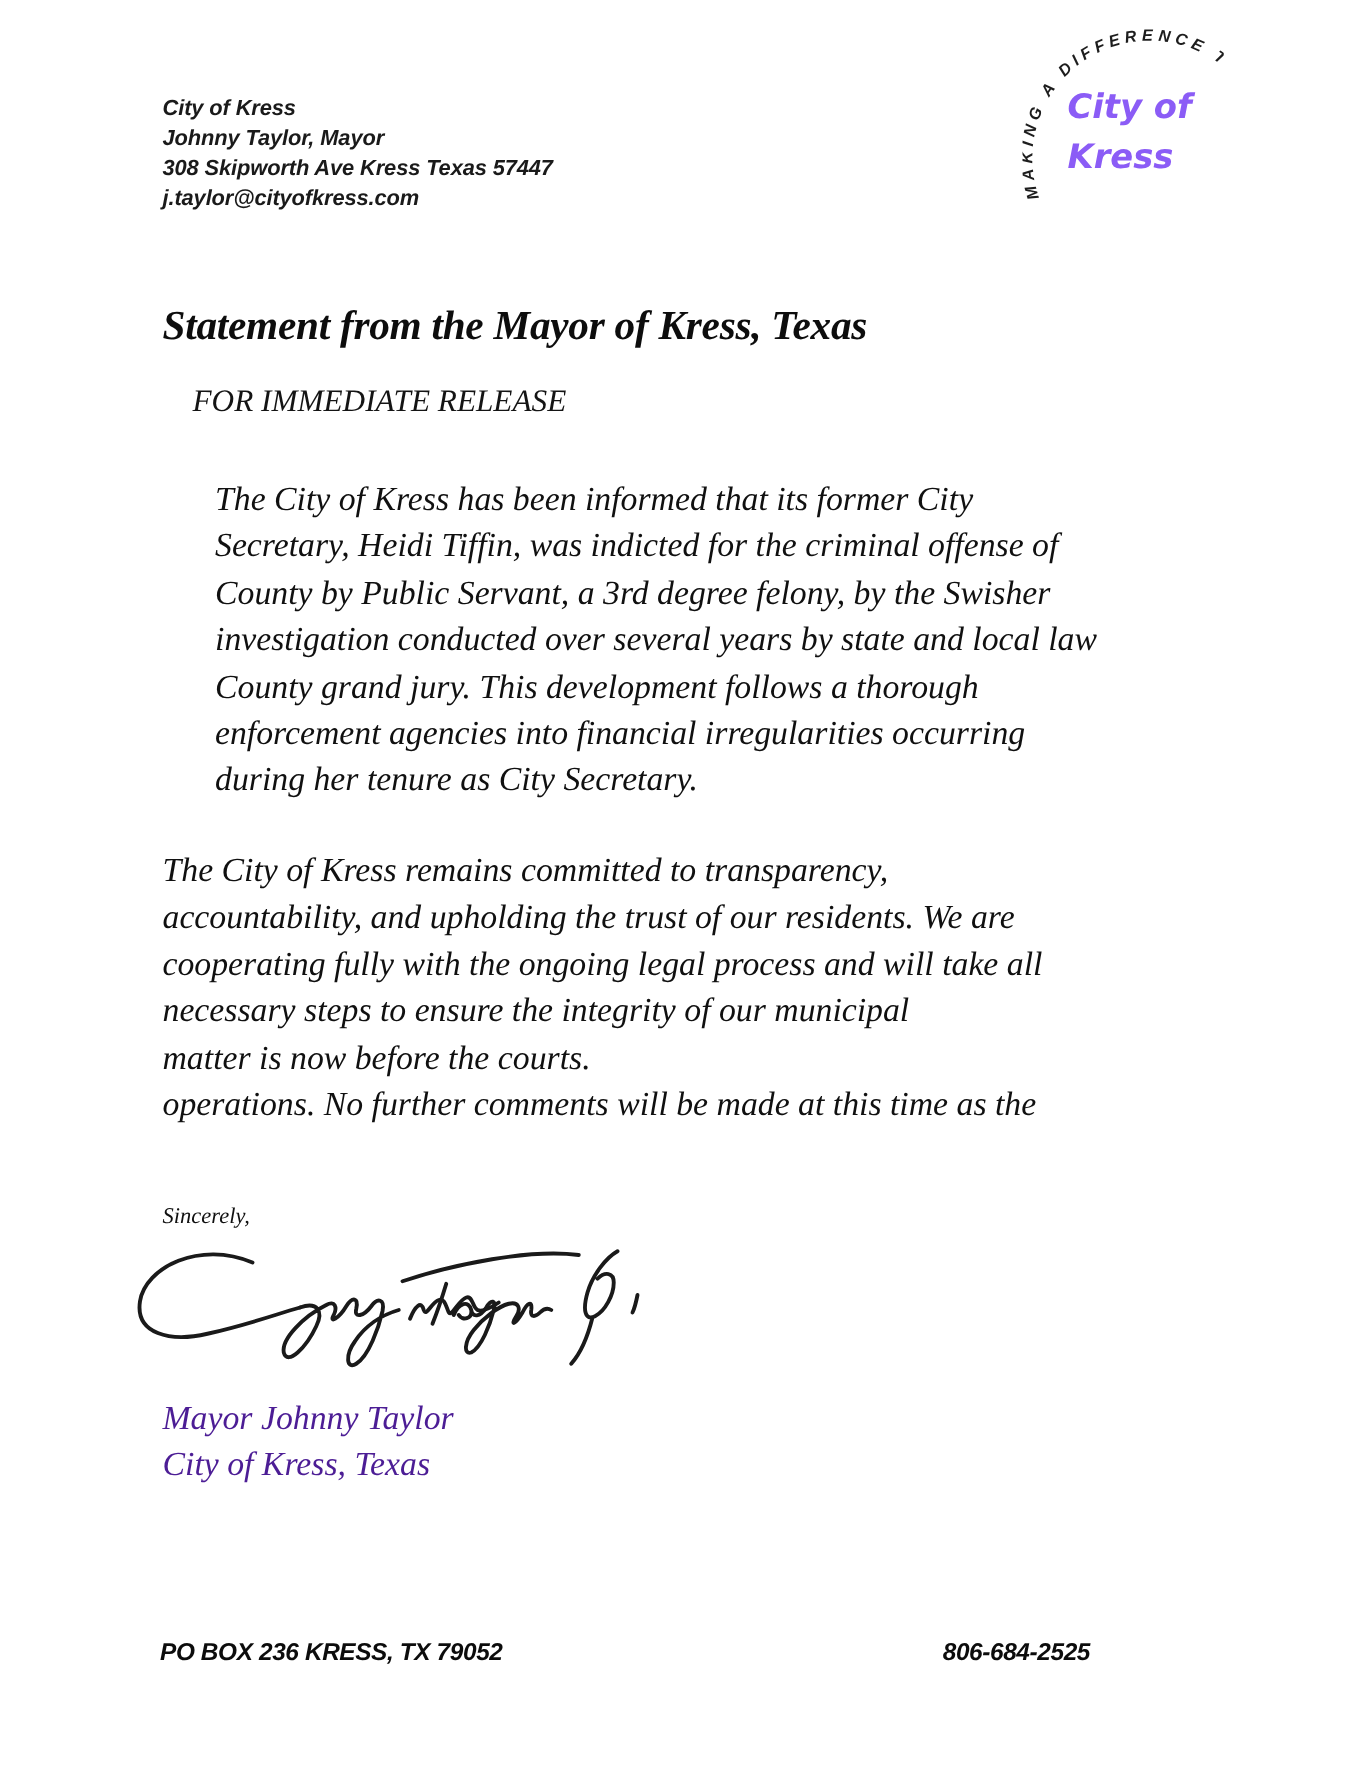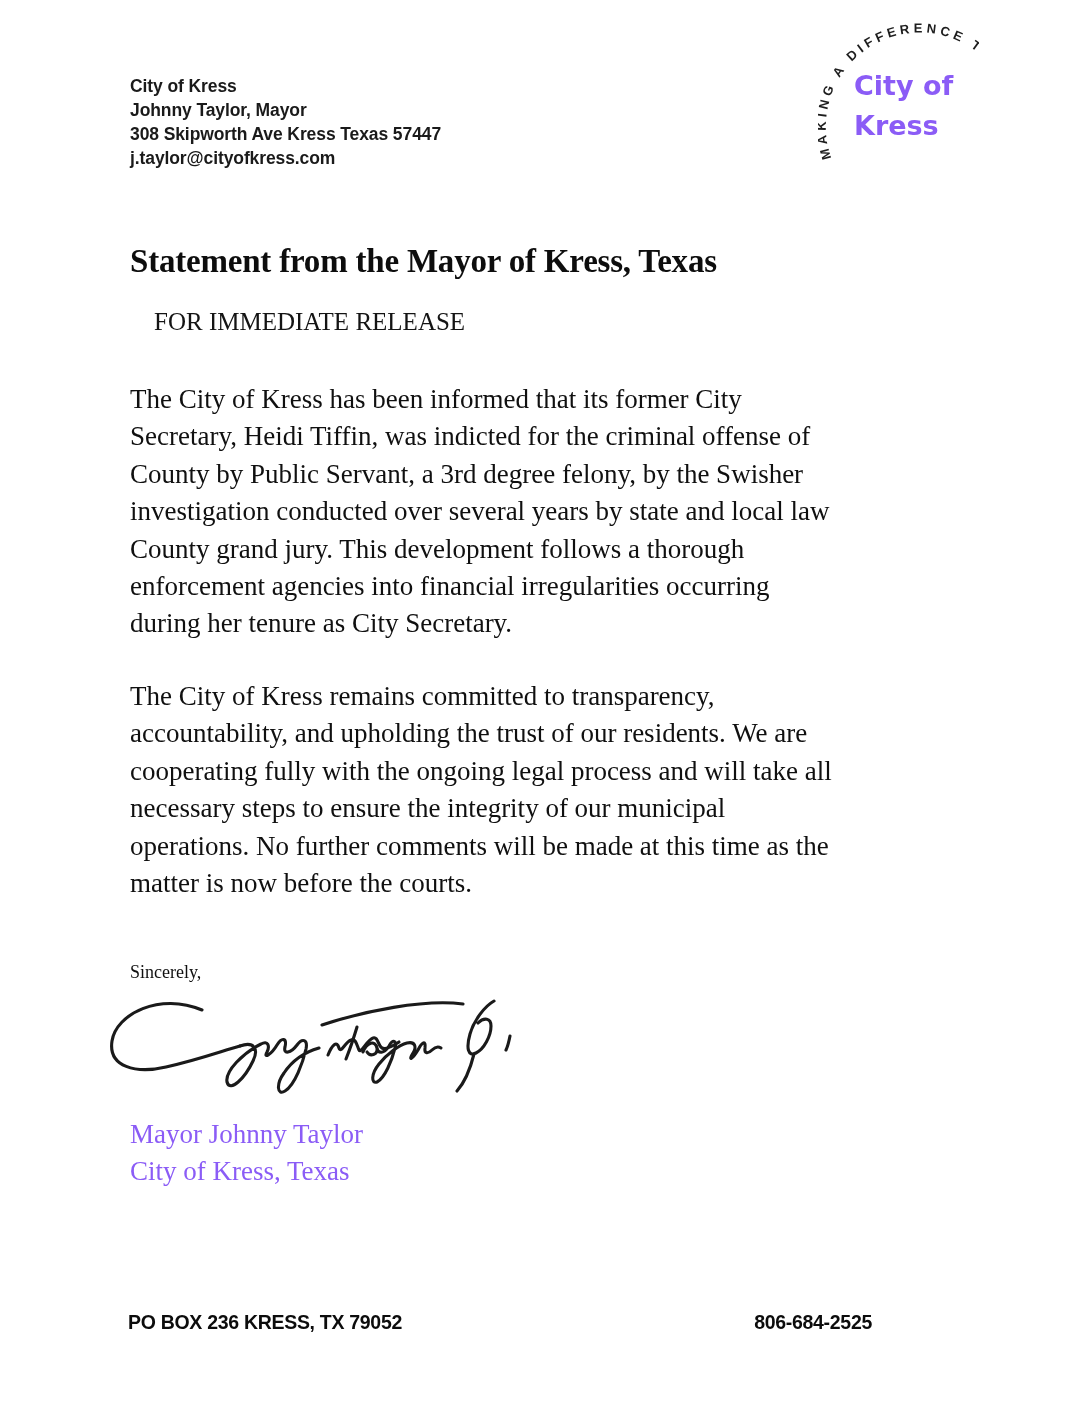--- a/index.html
+++ b/index.html
@@ -8,20 +8,21 @@
     background: #ffffff;
   }
   .page {
     position: relative;
     width: 979px;
     height: 1412px;
     background: #ffffff;
     overflow: hidden;
     font-family: "Liberation Serif", serif;
     color: #111111;
+    font-style: italic;
   }
   
   .sender {
     position: absolute;
     left: 130px;
     top: 74px;
     font-family: "Liberation Sans", sans-serif;
     font-weight: bold;
     font-size: 17.5px;
     line-height: 24px;
@@ -73,41 +74,41 @@
   }
   .para {
     position: absolute;
     left: 130px;
     margin: 0;
     font-size: 27px;
     line-height: 37.4px;
     color: #101010;
   }
   .para .line { white-space: nowrap; }
-  .para1 { top: 381px; }
+  .para1 { top: 381px; margin-left: 42px; }
   .para2 { top: 678px; }
   .sincerely {
     position: absolute;
     left: 130px;
     top: 962px;
     font-size: 18px;
     color: #101010;
   }
   .signature {
     position: absolute;
     left: 106px;
     top: 994px;
   }
   .signoff {
     position: absolute;
     left: 130px;
     top: 1116px;
     font-size: 27px;
     line-height: 36.5px;
-    color: #8b5cf6;
+    color: #4c1d95;
   }
   
   .footer {
     position: absolute;
     left: 128px;
     top: 1311px;
     width: 744px;
     display: flex;
     justify-content: space-between;
     font-family: "Liberation Sans", sans-serif;
@@ -156,22 +157,22 @@
     <span class="line" style="display:block">County grand jury. This development follows a thorough</span>
     <span class="line" style="display:block">enforcement agencies into financial irregularities occurring</span>
     <span class="line" style="display:block">during her tenure as City Secretary.</span>
   </p>
 
   <p class="para para2">
     <span class="line" style="display:block">The City of Kress remains committed to transparency,</span>
     <span class="line" style="display:block">accountability, and upholding the trust of our residents. We are</span>
     <span class="line" style="display:block">cooperating fully with the ongoing legal process and will take all</span>
     <span class="line" style="display:block">necessary steps to ensure the integrity of our municipal</span>
+    <span class="line" style="display:block">matter is now before the courts.</span>
     <span class="line" style="display:block">operations. No further comments will be made at this time as the</span>
-    <span class="line" style="display:block">matter is now before the courts.</span>
   </p>
 
   <div class="sincerely">Sincerely,</div>
 
   <svg class="signature" width="420" height="108" viewBox="0 0 420 108" fill="none" stroke="#1a1a1a" stroke-width="3.1" stroke-linecap="round" stroke-linejoin="round">
     <path d="M 96 16 C 54 -2 10 20 6 47 C 2 73 30 80 60 73 C 92 66 116 57 134 52"></path>
     <path d="M 134 52 C 148 47 153 55 147 67 C 139 84 124 99 121 88 C 119 77 137 59 155 50 C 162 46 164 52 161 58 C 157 65 165 61 171 51 C 176 43 181 44 179 53 C 177 61 185 59 191 51 C 196 44 202 45 200 55 C 197 68 189 91 179 97 C 171 102 170 90 178 79 C 186 67 199 58 213 54"></path>
     <path d="M 222 61 C 226 51 231 46 233 54 C 235 60 239 48 245 46 C 250 44 251 52 253 56 C 255 60 261 46 267 44 C 272 42 272 52 276 54 C 280 56 287 52 293 48"></path>
     <path d="M 216 31 C 258 17 318 5 357 10"></path>
     <path d="M 251 33 C 248 43 244 55 240 65"></path>

